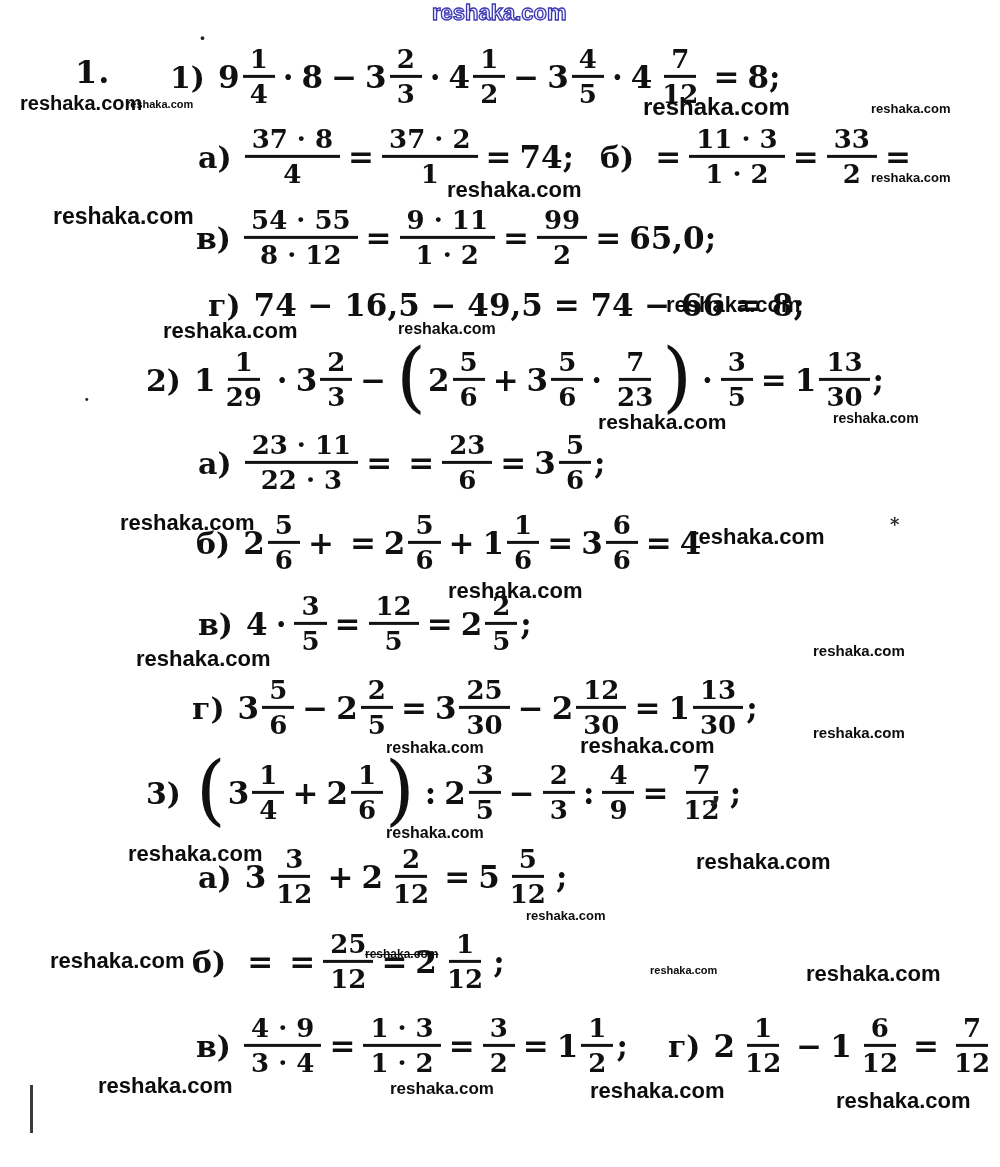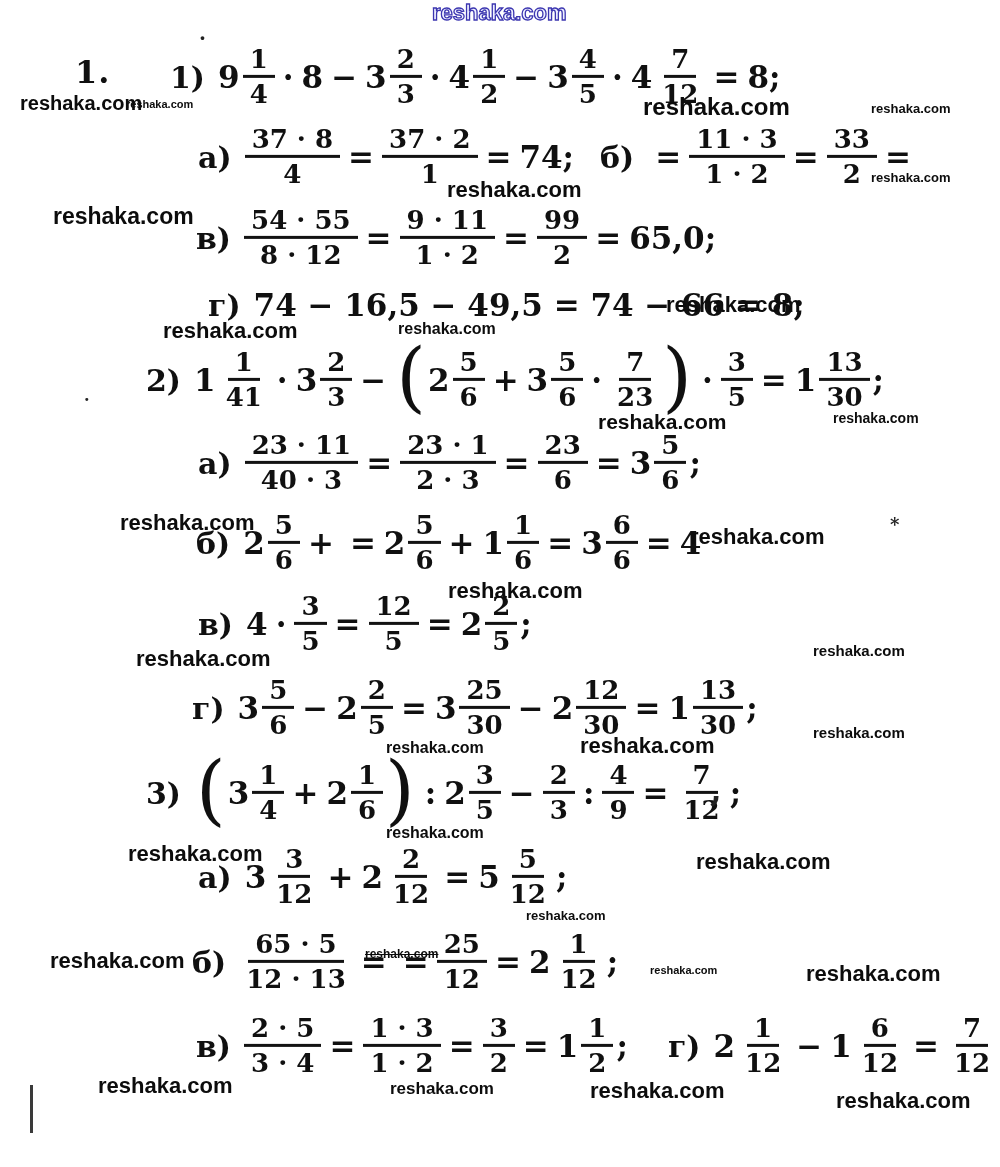--- a/index.html
+++ b/index.html
@@ -142,21 +142,21 @@
     <div class="mrow" style="left: 208px; top: 305px;">
       <span class="txt lbl">г)</span>
       <span class="txt">74 − 16,5 − 49,5 = 74 − 66 = 8;</span>
     </div>
     <div class="mrow" style="left: 146px; top: 380px;">
       <span class="txt lbl">2)</span>
       <span class="mixed">
         <span class="whole">1</span>
         <span class="frac">
           <span class="fnum">1</span>
-          <span class="fden">41</span>
+          <span class="fden">29</span>
         </span>
       </span>
       <span class="txt op">·</span>
       <span class="mixed">
         <span class="whole">3</span>
         <span class="frac">
           <span class="fnum">2</span>
           <span class="fden">3</span>
         </span>
       </span>
@@ -200,30 +200,24 @@
           <span class="fden">30</span>
         </span>
       </span>
       <span class="txt semi">;</span>
     </div>
     <div class="mrow" style="left: 198px; top: 463px;">
       <span class="txt lbl">а)</span>
       <span class="mixed">
         <span class="frac">
           <span class="fnum">23 · 11</span>
-          <span class="fden">40 · 3</span>
-        </span>
-      </span>
-      <span class="txt op">=</span>
-      <span class="mixed">
-        <span class="frac">
-          <span class="fnum">23 · 1</span>
-          <span class="fden">2 · 3</span>
-        </span>
-      </span>
+          <span class="fden">22 · 3</span>
+        </span>
+      </span>
+      <span class="txt op">=</span>
       <span class="txt op">=</span>
       <span class="mixed">
         <span class="frac">
           <span class="fnum">23</span>
           <span class="fden">6</span>
         </span>
       </span>
       <span class="txt op">=</span>
       <span class="mixed">
         <span class="whole">3</span>
@@ -413,26 +407,20 @@
         <span class="whole">5</span>
         <span class="frac">
           <span class="fnum">5</span>
           <span class="fden">12</span>
         </span>
       </span>
       <span class="txt semi">;</span>
     </div>
     <div class="mrow" style="left: 192px; top: 962px;">
       <span class="txt lbl">б)</span>
-      <span class="mixed">
-        <span class="frac">
-          <span class="fnum">65 · 5</span>
-          <span class="fden">12 · 13</span>
-        </span>
-      </span>
       <span class="txt op">=</span>
       <span class="txt op">=</span>
       <span class="mixed">
         <span class="frac">
           <span class="fnum">25</span>
           <span class="fden">12</span>
         </span>
       </span>
       <span class="txt op">=</span>
       <span class="mixed">
@@ -441,21 +429,21 @@
           <span class="fnum">1</span>
           <span class="fden">12</span>
         </span>
       </span>
       <span class="txt semi">;</span>
     </div>
     <div class="mrow" style="left: 196px; top: 1046px;">
       <span class="txt lbl">в)</span>
       <span class="mixed">
         <span class="frac">
-          <span class="fnum">2 · 5</span>
+          <span class="fnum">4 · 9</span>
           <span class="fden">3 · 4</span>
         </span>
       </span>
       <span class="txt op">=</span>
       <span class="mixed">
         <span class="frac">
           <span class="fnum">1 · 3</span>
           <span class="fden">1 · 2</span>
         </span>
       </span>

